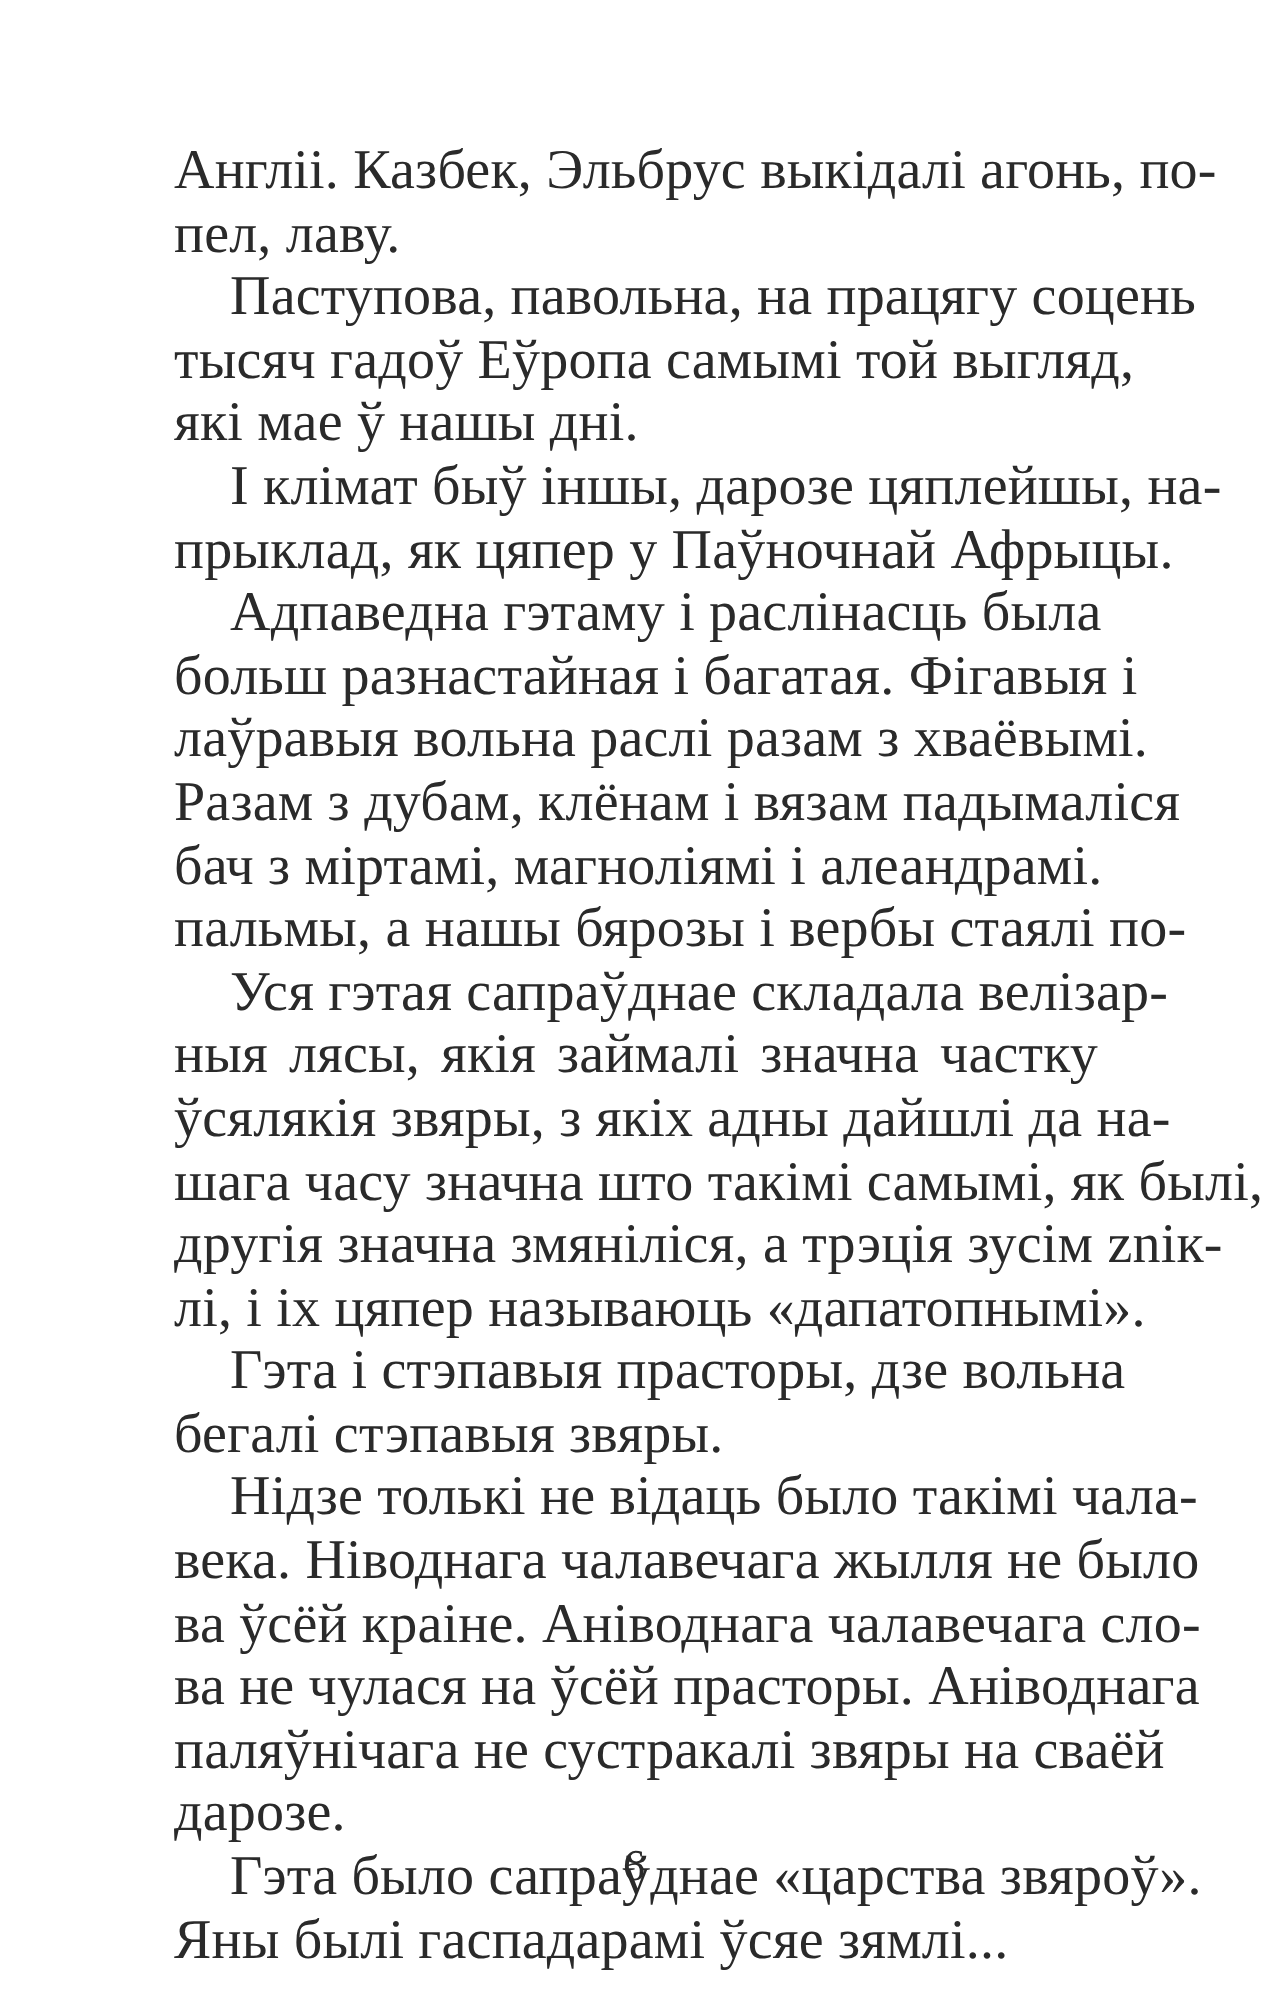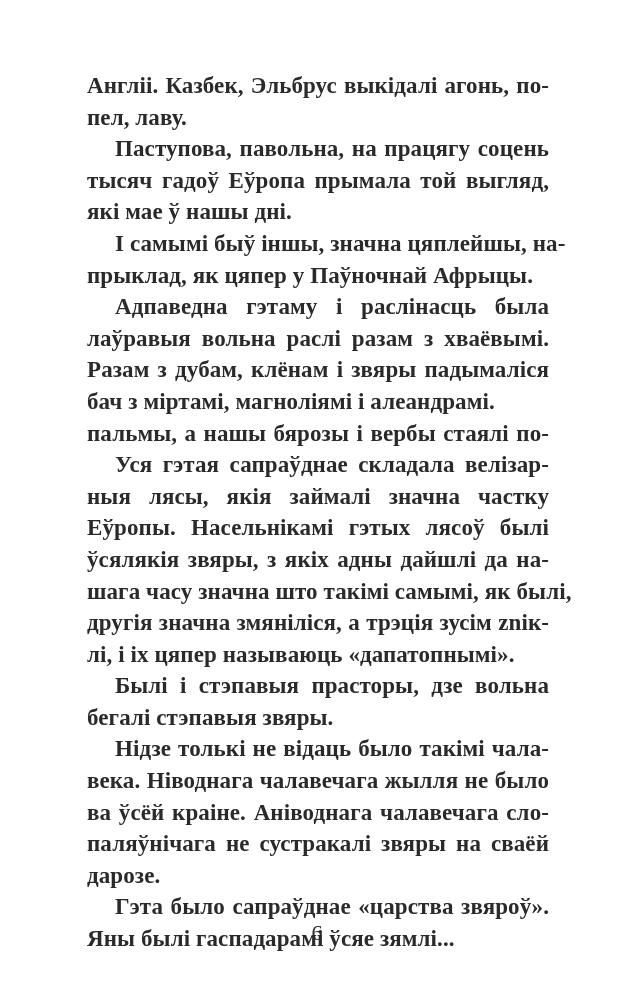--- a/index.html
+++ b/index.html
@@ -18,26 +18,25 @@
     .page {
       position: absolute;
       left: 87px;
       top: 70px;
       width: 462px;
     }
     .line {
       display: block;
       height: 31.6px;
       line-height: 31.6px;
-      font-size: 23px;
+      font-size: 28px;
       white-space: nowrap;
       text-align: justify;
       text-align-last: justify;
       letter-spacing: 0.1px;
-      font-weight: bold;
     }
     .line.last {
       text-align-last: left;
     }
     .line.indent {
       padding-left: 28px;
     }
     .page-number {
       position: absolute;
       left: 0;
@@ -53,56 +52,57 @@
 
 <div class="page">
 
   <div>
     <span class="line">Англіі. Казбек, Эльбрус выкідалі агонь, по-</span>
     <span class="line last">пел, лаву.</span>
   </div>
 
   <div>
     <span class="line indent">Паступова, павольна, на працягу соцень</span>
-    <span class="line">тысяч гадоў Еўропа прымала той выгляд,</span>
+    <span class="line">тысяч гадоў Еўропа самымі той выгляд,</span>
     <span class="line last">які мае ў нашы дні.</span>
   </div>
 
   <div>
-    <span class="line indent">І самымі быў іншы, значна цяплейшы, на-</span>
+    <span class="line indent">І клімат быў іншы, дарозе цяплейшы, на-</span>
     <span class="line last">прыклад, як цяпер у Паўночнай Афрыцы.</span>
   </div>
 
   <div>
     <span class="line indent">Адпаведна гэтаму і раслінасць была</span>
+    <span class="line">больш разнастайная і багатая. Фігавыя і</span>
     <span class="line">лаўравыя вольна раслі разам з хваёвымі.</span>
-    <span class="line">Разам з дубам, клёнам і звяры падымаліся</span>
+    <span class="line">Разам з дубам, клёнам і вязам падымаліся</span>
     <span class="line last">бач з міртамі, магноліямі і алеандрамі.</span>
     <span class="line">пальмы, а нашы бярозы і вербы стаялі по-</span>
   </div>
 
   <div>
     <span class="line indent">Уся гэтая сапраўднае складала велізар-</span>
     <span class="line">ныя лясы, якія займалі значна частку</span>
-    <span class="line">Еўропы. Насельнікамі гэтых лясоў былі</span>
     <span class="line">ўсялякія звяры, з якіх адны дайшлі да на-</span>
     <span class="line">шага часу значна што такімі самымі, як былі,</span>
     <span class="line">другія значна змяніліся, а трэція зусім znік-</span>
     <span class="line last">лі, і іх цяпер называюць «дапатопнымі».</span>
   </div>
 
   <div>
-    <span class="line indent">Былі і стэпавыя прасторы, дзе вольна</span>
+    <span class="line indent">Гэта і стэпавыя прасторы, дзе вольна</span>
     <span class="line last">бегалі стэпавыя звяры.</span>
   </div>
 
   <div>
     <span class="line indent">Нідзе толькі не відаць было такімі чала-</span>
     <span class="line">века. Ніводнага чалавечага жылля не было</span>
     <span class="line">ва ўсёй краіне. Аніводнага чалавечага сло-</span>
+    <span class="line">ва не чулася на ўсёй прасторы. Аніводнага</span>
     <span class="line">паляўнічага не сустракалі звяры на сваёй</span>
     <span class="line last">дарозе.</span>
   </div>
 
   <div>
     <span class="line indent">Гэта было сапраўднае «царства звяроў».</span>
     <span class="line last">Яны былі гаспадарамі ўсяе зямлі...</span>
   </div>
 </div>
 

